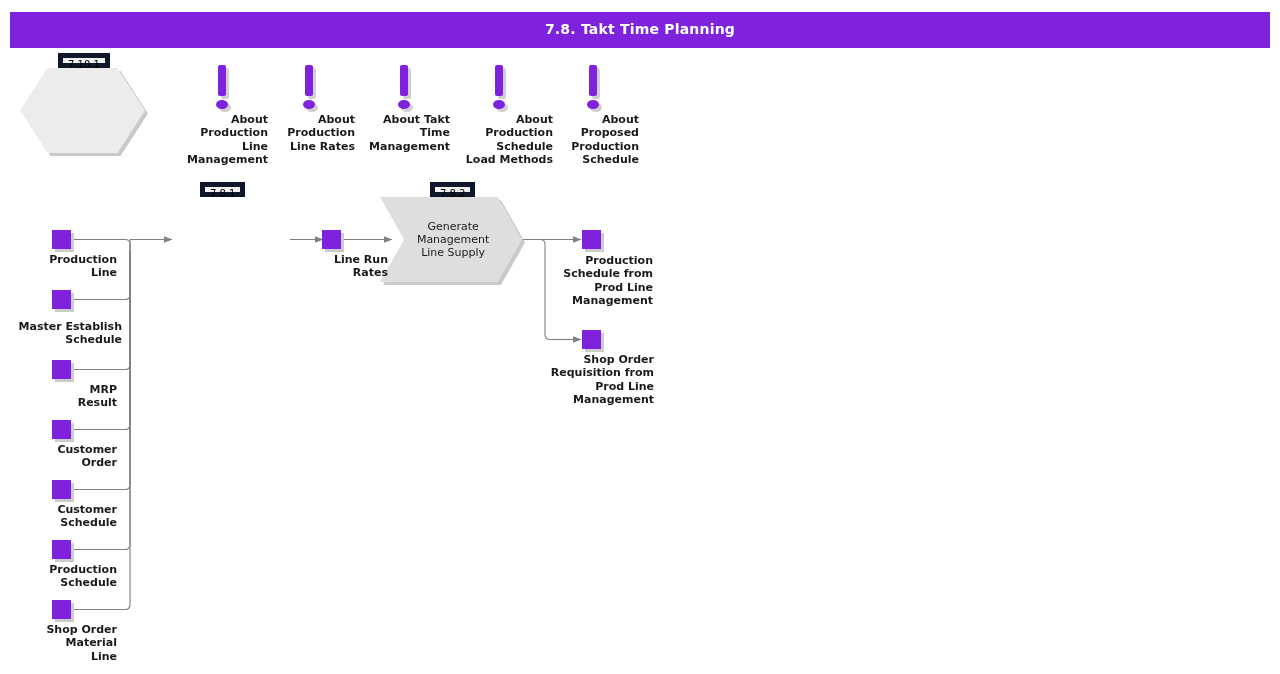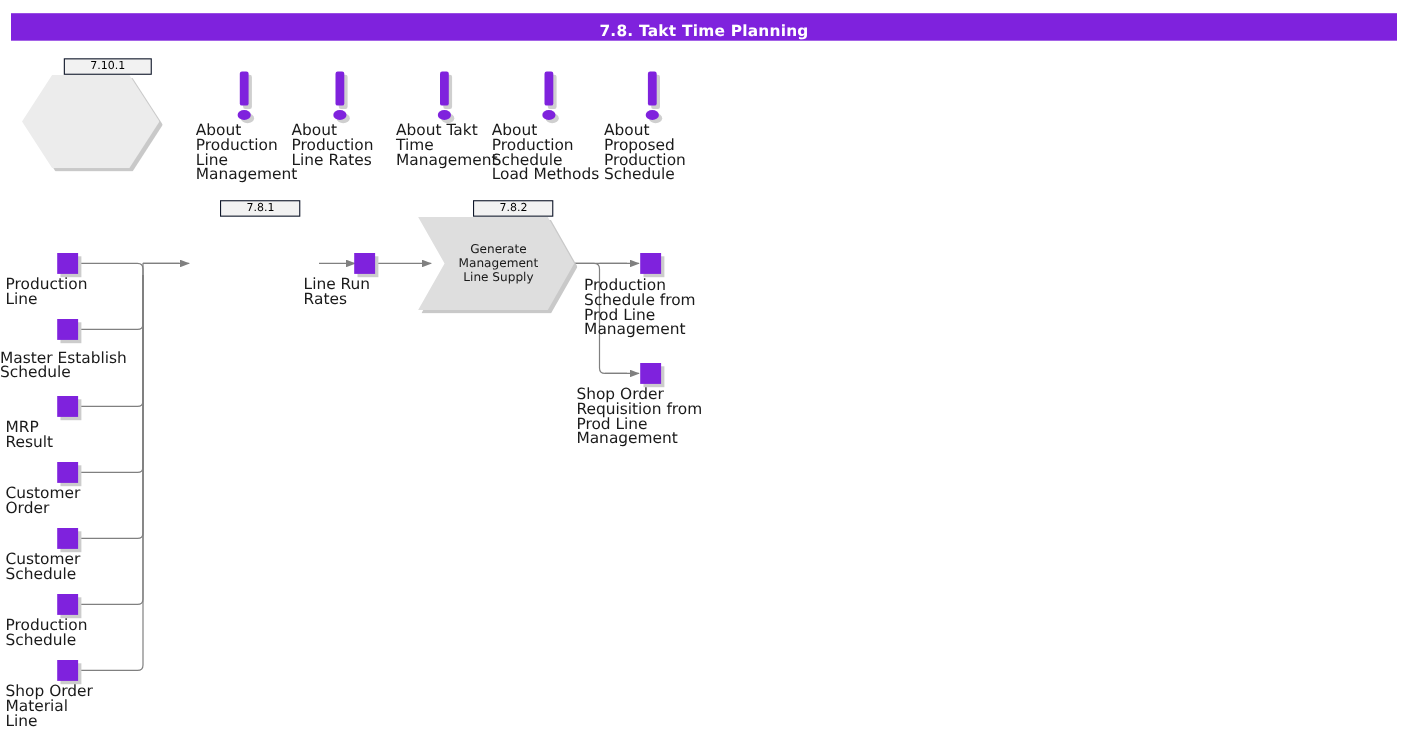--- a/index.html
+++ b/index.html
@@ -20,58 +20,59 @@
     position: absolute;
     left: 0; top: 0;
     width: 1280px;
     height: 674px;
   }
   .title-bar {
     position: absolute;
     left: 10px;
     top: 12px;
     width: 1260px;
-    height: 25px;
+    height: 36px;
     background: #7f22dd;
     box-sizing: border-box;
   }
   .title-bar .title-text {
     position: absolute;
     left: 0;
     right: 0;
     top: 9px;
     text-align: center;
     color: #ffffff;
     font-size: 14px;
     font-weight: bold;
     letter-spacing: 0.2px;
     font-family: "DejaVu Sans", sans-serif;
   }
 
   
   .node-label {
     position: absolute;
-    text-align: left;
-    font-size: 14px;
+    text-align: right;
+    font-size: 11px;
     line-height: 13.4px;
     color: #1a1a1a;
     font-family: "DejaVu Sans", sans-serif;
     white-space: pre-line;
+    font-weight: bold;
   }
 
   
   .id-tag {
     position: absolute;
-    border: 1px solid #0f172a;
+    border: 5px solid #0f172a;
     background: #f2f2f2;
     color: #000000;
     font-size: 10px;
     line-height: 13px;
     height: 15px;
-    padding: 0 23px;
+    padding: 0 5px;
     text-align: center;
     font-family: "DejaVu Sans", sans-serif;
     box-sizing: border-box;
     white-space: nowrap;
   }
 
   
   .hex-wrap {
     position: absolute;
   }

